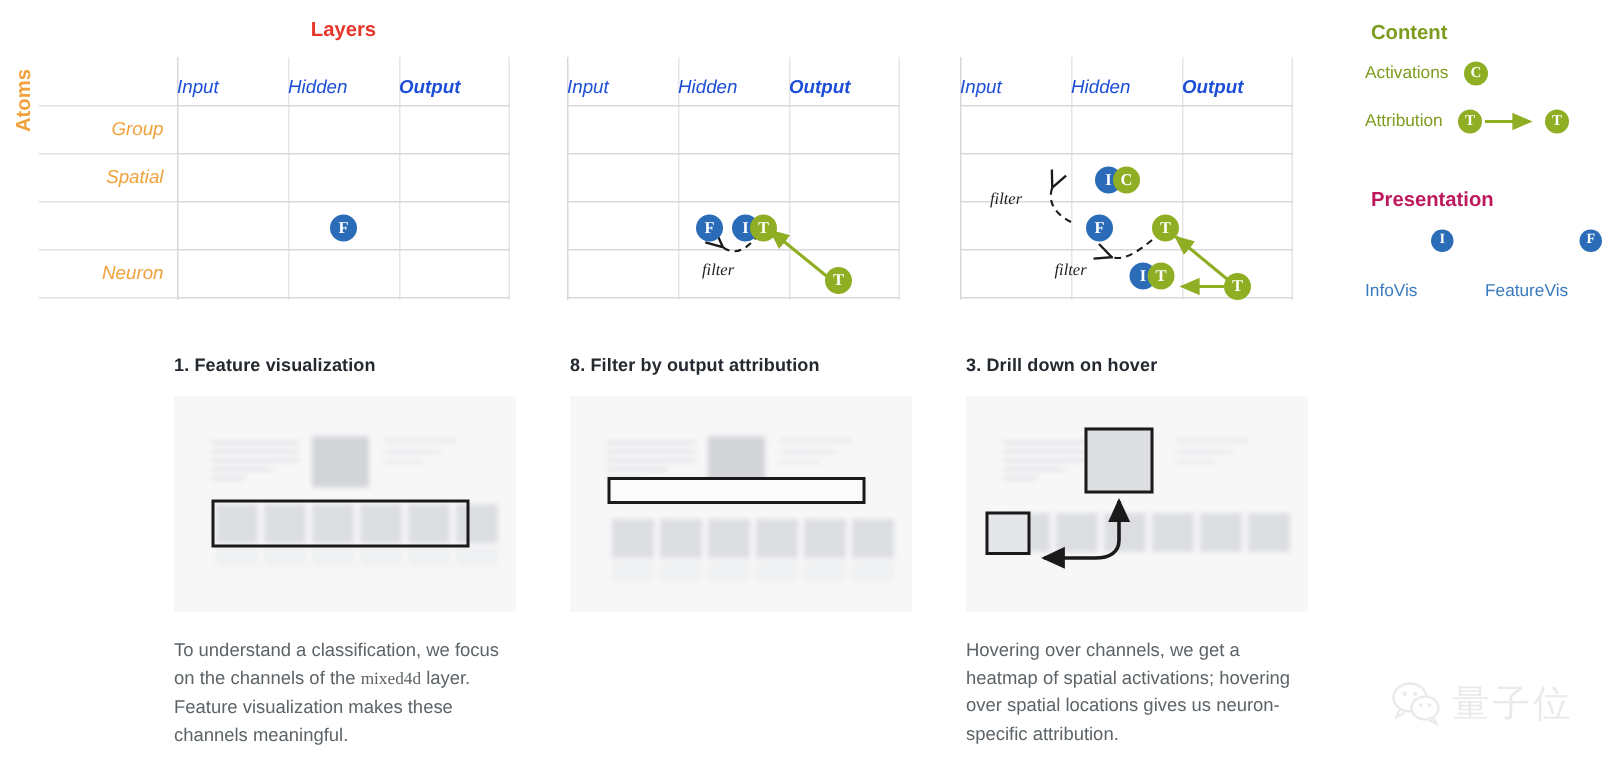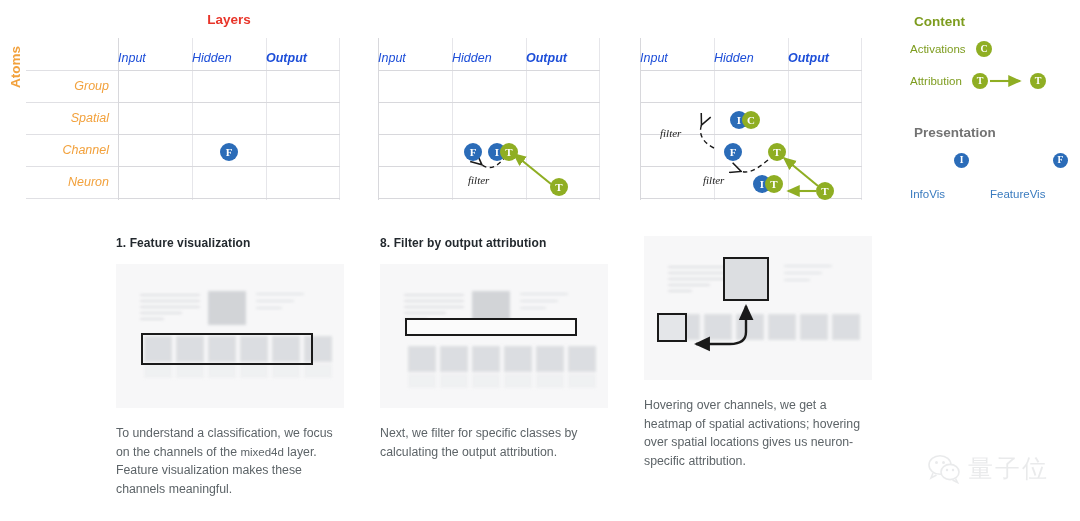--- a/index.html
+++ b/index.html
@@ -74,21 +74,21 @@
     font-family:"Liberation Serif", serif;
     white-space:nowrap;
   }
 
   .ov{position:absolute;left:0;top:0;overflow:visible;pointer-events:none;}
 
   
   .legend{position:absolute;left:910px;top:10px;width:165px;}
   .legend h4{margin:4px;font-size:13.5px;font-weight:bold;}
   .legend h4.content{color:#7d9c1e;}
-  .legend h4.presentation{color:#737373;}
+  .legend h4.presentation{color:#be185d;}
   .lg-row{position:relative;height:22px;margin-top:10px;}
   .lg-lbl{font-size:11.5px;position:absolute;top:4px;}
   .lg-lbl.green{color:#7d9c1e;}
   .lg-lbl.blue{color:#3a7bbf;margin-top:34px;}
 
   
   .panel{position:absolute;top:236px;width:228px;}
   .p1{left:116px;}
   .p2{left:380px;}
   .p3{left:644px;}
@@ -96,21 +96,21 @@
     font-size:12px;font-weight:bold;color:#23292e;margin:0 0 14px 0;
     letter-spacing:.1px;
   }
   .mock{
     position:relative;width:228px;height:144px;background:#f7f7f8;
     overflow:hidden;
   }
   .panel-caption{
     margin-top:16px;font-size:12.3px;line-height:18.5px;color:#5d6468;
   }
-  .panel-caption code{font-family:Liberation Sans, sans-serif;font-size:11.5px;color:#5d6468;text-align:right;}
+  .panel-caption code{font-family:Liberation Serif, serif;font-size:11.5px;color:#5d6468;text-align:right;}
 
   
   .mockwrap{position:absolute;left:0;top:0;width:228px;height:144px;filter:blur(1.6px);opacity:.62;}
   .mk-lines{position:absolute;left:24px;top:30px;width:60px;}
   .mk-lines i{display:block;height:2px;background:#cfd2d6;margin-bottom:4px;border-radius:1px;}
   .mk-img{position:absolute;left:92px;top:27px;width:38px;height:34px;background:#bcbfc4;}
   .mk-rt{position:absolute;left:140px;top:29px;width:48px;}
   .mk-rt i{display:block;height:2px;background:#d6d9dd;margin-bottom:5px;border-radius:1px;}
   .mk-strip{position:absolute;left:28px;top:72px;display:flex;gap:4px;}
   .mk-cell{width:28px;height:26px;background:#cbced3;}
@@ -145,21 +145,20 @@
 
       <div class="colhead c0">Input</div>
       <div class="colhead c1">Hidden</div>
       <div class="colhead c2">Output</div>
 
       <div class="badge blue b18" style="left:102px;top:105px;">F</div>
     </div>
 
     <div class="rowlabel" style="left:-92px;top:64px;">Spatial</div>
     <div class="rowlabel" style="left:-92px;top:32px;">Group</div>
-    <div class="rowlabel" style="left:-92px;top:96px;">Channel</div>
     <div class="rowlabel" style="left:-92px;top:128px;">Neuron</div>
 
     <svg class="ov" width="100" height="170" style="left:-96px;top:0;">
       <line x1="4" y1="32.5" x2="96" y2="32.5" stroke="#e0e0e4" stroke-width="1"></line>
       <line x1="4" y1="64.5" x2="96" y2="64.5" stroke="#e0e0e4" stroke-width="1"></line>
       <line x1="4" y1="96.5" x2="96" y2="96.5" stroke="#e0e0e4" stroke-width="1"></line>
       <line x1="4" y1="128.5" x2="96" y2="128.5" stroke="#e0e0e4" stroke-width="1"></line>
       <line x1="4" y1="160.5" x2="96" y2="160.5" stroke="#e0e0e4" stroke-width="1"></line>
     </svg>
   </div>
@@ -356,24 +355,24 @@
           <div class="mk-cell2"></div>
           <div class="mk-cell2"></div>
           <div class="mk-cell2"></div>
           <div class="mk-cell2"></div>
           <div class="mk-cell2"></div>
           <div class="mk-cell2"></div>
         </div>
       </div>
       <div class="hl-box" style="left:25px;top:54px;width:172px;height:18px;background:#fbfbfb;"></div>
     </div>
-    <p class="panel-caption"><span>Next, we filter for specific classes by calculating the output attribution.</span></p>
   </div>
 
   <div class="panel p3">
+    <p class="panel-title">3. Drill down on hover</p>
     <div class="mock">
       <div class="mockwrap">
         <div class="mk-lines">
             <i></i>
             <i></i>
             <i></i>
             <i style="width:70%"></i>
             <i style="width:40%"></i>
           </div>
         <div class="mk-rt">

